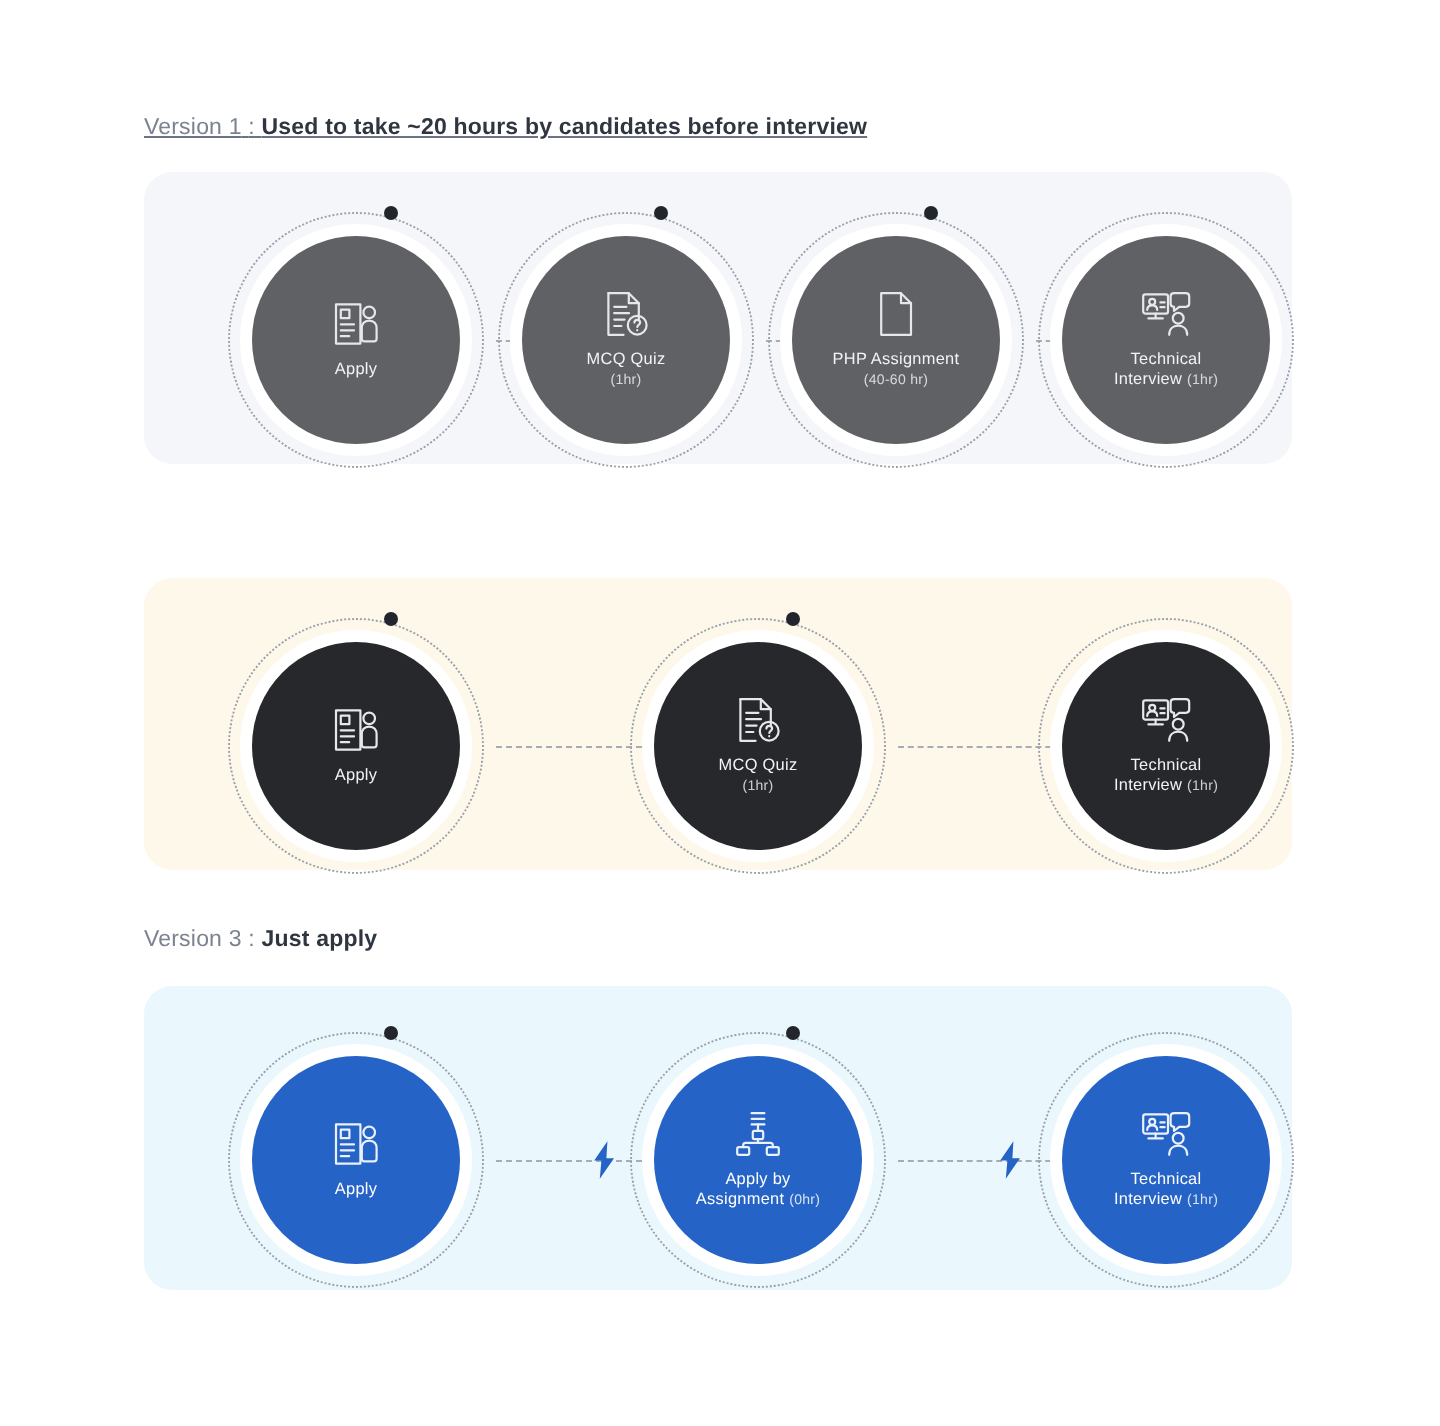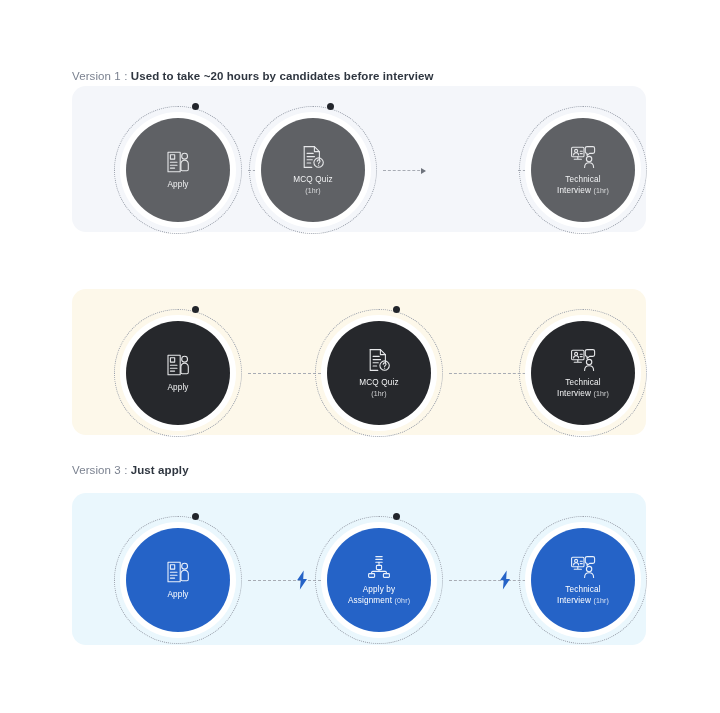--- a/index.html
+++ b/index.html
@@ -161,21 +161,21 @@
     position: absolute;
     width: 14px;
     height: 20px;
   }
   .bolt svg { display: block; width: 100%; height: 100%; }
 </style>
 </head>
 <body>
 
 <div class="page">
-    <div class="section-title" style="top: 68px;"><span class="ver">Version 1</span>&nbsp;<span class="sep">:</span>&nbsp;<span class="desc">Used to take ~20 hours by candidates before interview</span></div>
+    <div class="section-title" style="top: 56px; text-decoration: underline;"><span class="ver">Version 1</span>&nbsp;<span class="sep">:</span>&nbsp;<span class="desc">Used to take ~20 hours by candidates before interview</span></div>
     <div class="panel" style="top: 86px; width: 574px; height: 146px; background: rgb(244, 246, 250);">
       <div class="flow">
         <div class="conn" style="left: 160px; top: 84px; width: 42px;">
           <div class="arrow"></div>
         </div>
         <div class="conn" style="left: 295px; top: 84px; width: 42px;">
           <div class="arrow"></div>
         </div>
         <div class="conn" style="left: 430px; top: 84px; width: 42px;">
           <div class="arrow"></div>
@@ -206,20 +206,35 @@
     <path d="M4.2 2.6h10.2l5 5v8.2"></path>
     <path d="M19.4 7.6h-5V2.6"></path>
     <path d="M4.2 2.6v20.8h7.6"></path>
     <path d="M7.1 9.4h6.1M7.1 12.6h7.4M7.1 15.8h5.2M7.1 19h3.6"></path>
     <circle cx="18.6" cy="18.6" r="4.7"></circle>
     <path d="M17.2 17.3c0-.8.66-1.4 1.45-1.4s1.4.6 1.4 1.35c0 1.25-1.4 1.1-1.4 2.25"></path>
     <path d="M18.62 21.1v.04"></path>
   </svg>
             </div>
             <div class="label"><span>MCQ Quiz</span><span class="sub l2">(1hr)</span></div>
+          </div>
+          <div class="marker"></div>
+        </div>
+        <div class="node theme-gray" style="left: 308px; top: 32px;">
+          <div class="dotring"></div>
+          <div class="whitering"></div>
+          <div class="disc">
+            <div class="icon">
+              <svg viewBox="0 0 26 26" fill="none" stroke-width="1.1" stroke-linecap="round" stroke-linejoin="round">
+    <path d="M5.6 2.6h9.9l5 5v15.8H5.6z"></path>
+    <path d="M20.5 7.6h-5v-5"></path>
+    <text x="13" y="16.4" font-family="Liberation Sans, sans-serif" font-size="6.1" text-anchor="middle" stroke="none">PHP</text>
+  </svg>
+            </div>
+            <div class="label"><span>PHP Assignment</span><span class="sub l2">(40-60 hr)</span></div>
           </div>
           <div class="marker"></div>
         </div>
         <div class="node theme-gray" style="left: 443px; top: 32px;">
           <div class="dotring"></div>
           <div class="whitering"></div>
           <div class="disc">
             <div class="icon">
               <svg viewBox="0 0 26 26" fill="none" stroke-width="1.1" stroke-linecap="round" stroke-linejoin="round">
     <rect x="1.6" y="3.2" width="12.4" height="9.6" rx="1.1"></rect>

